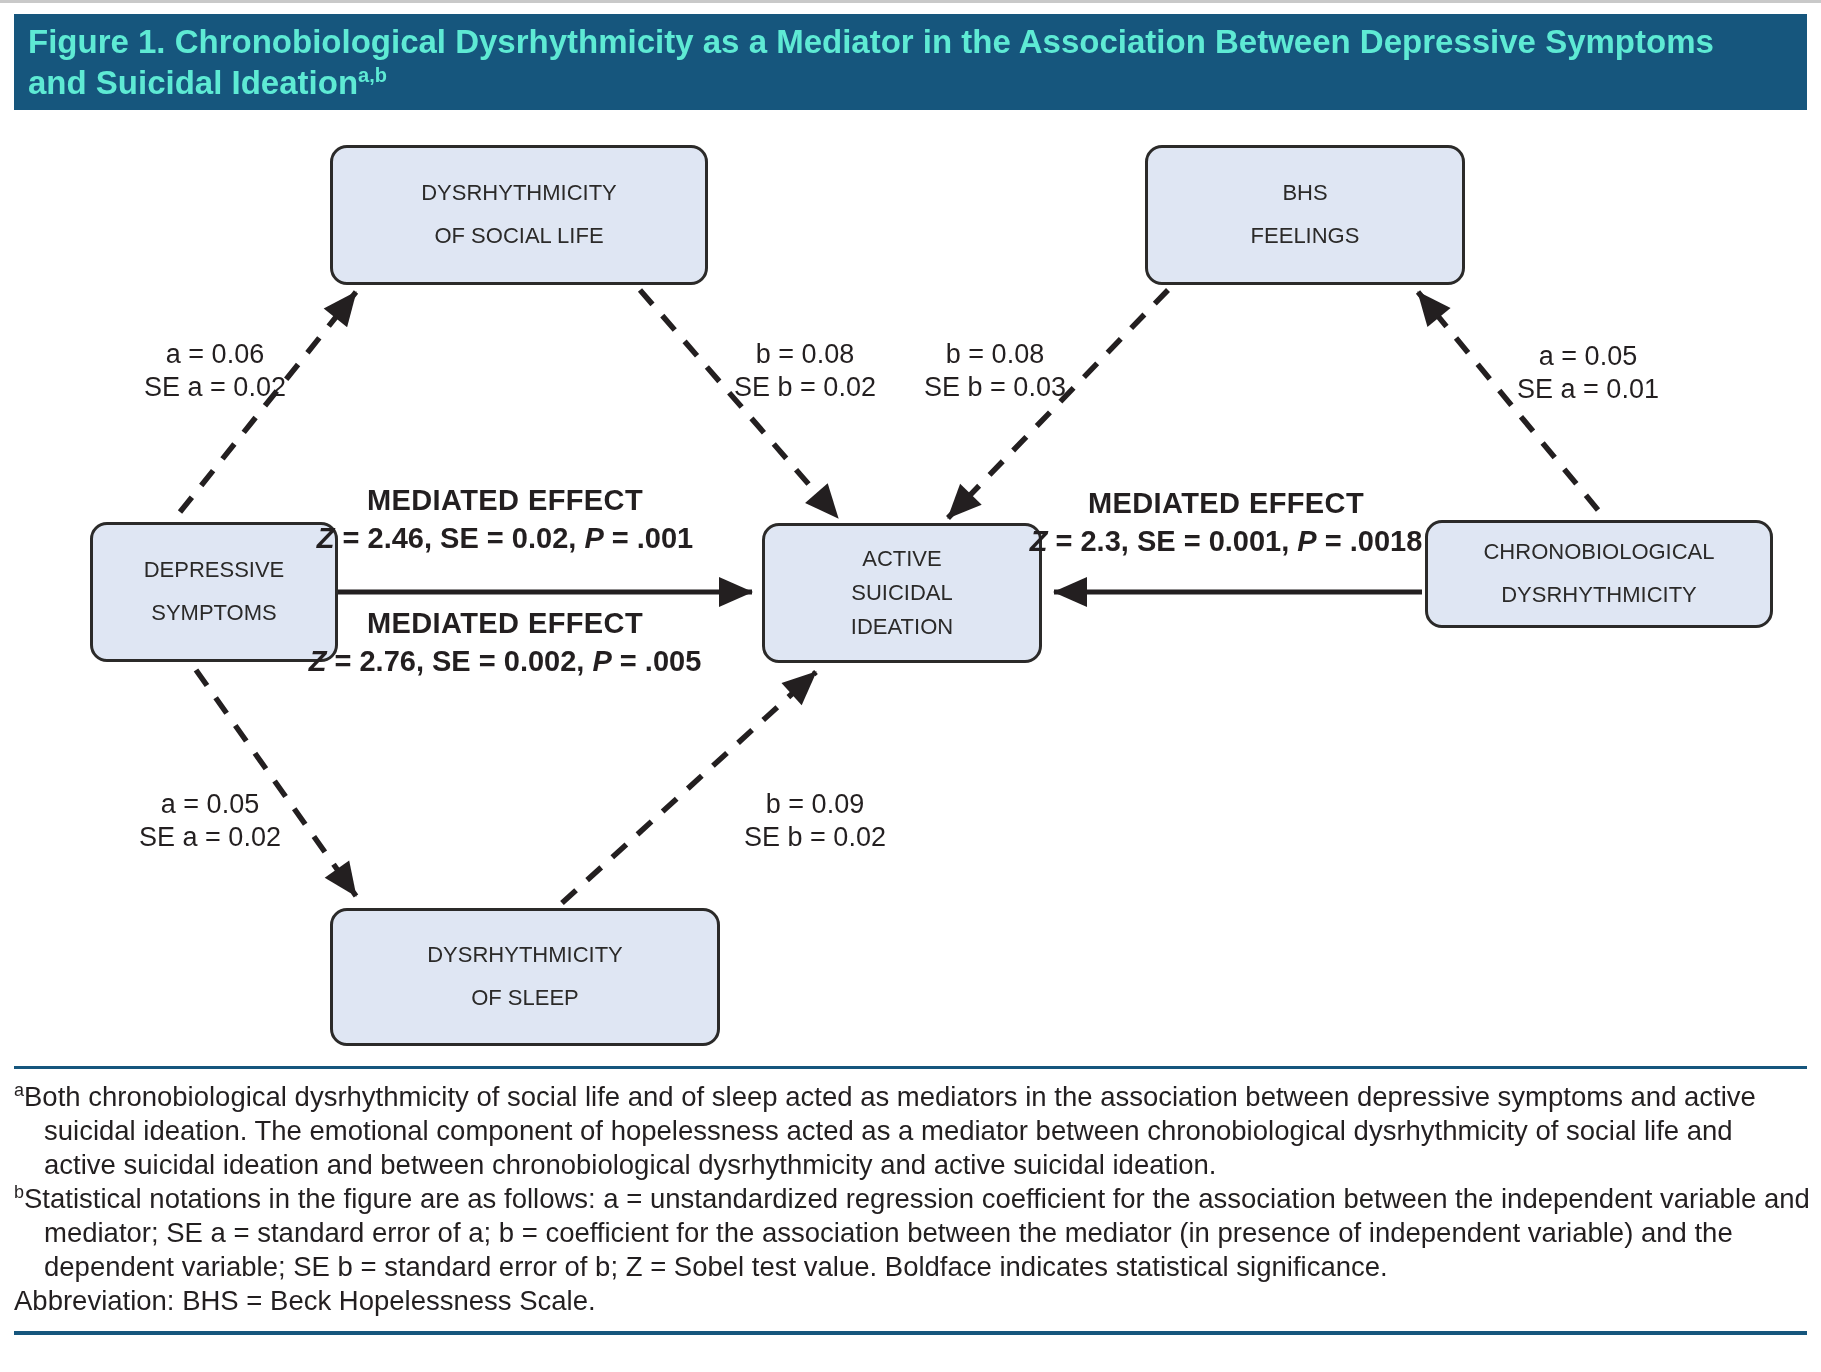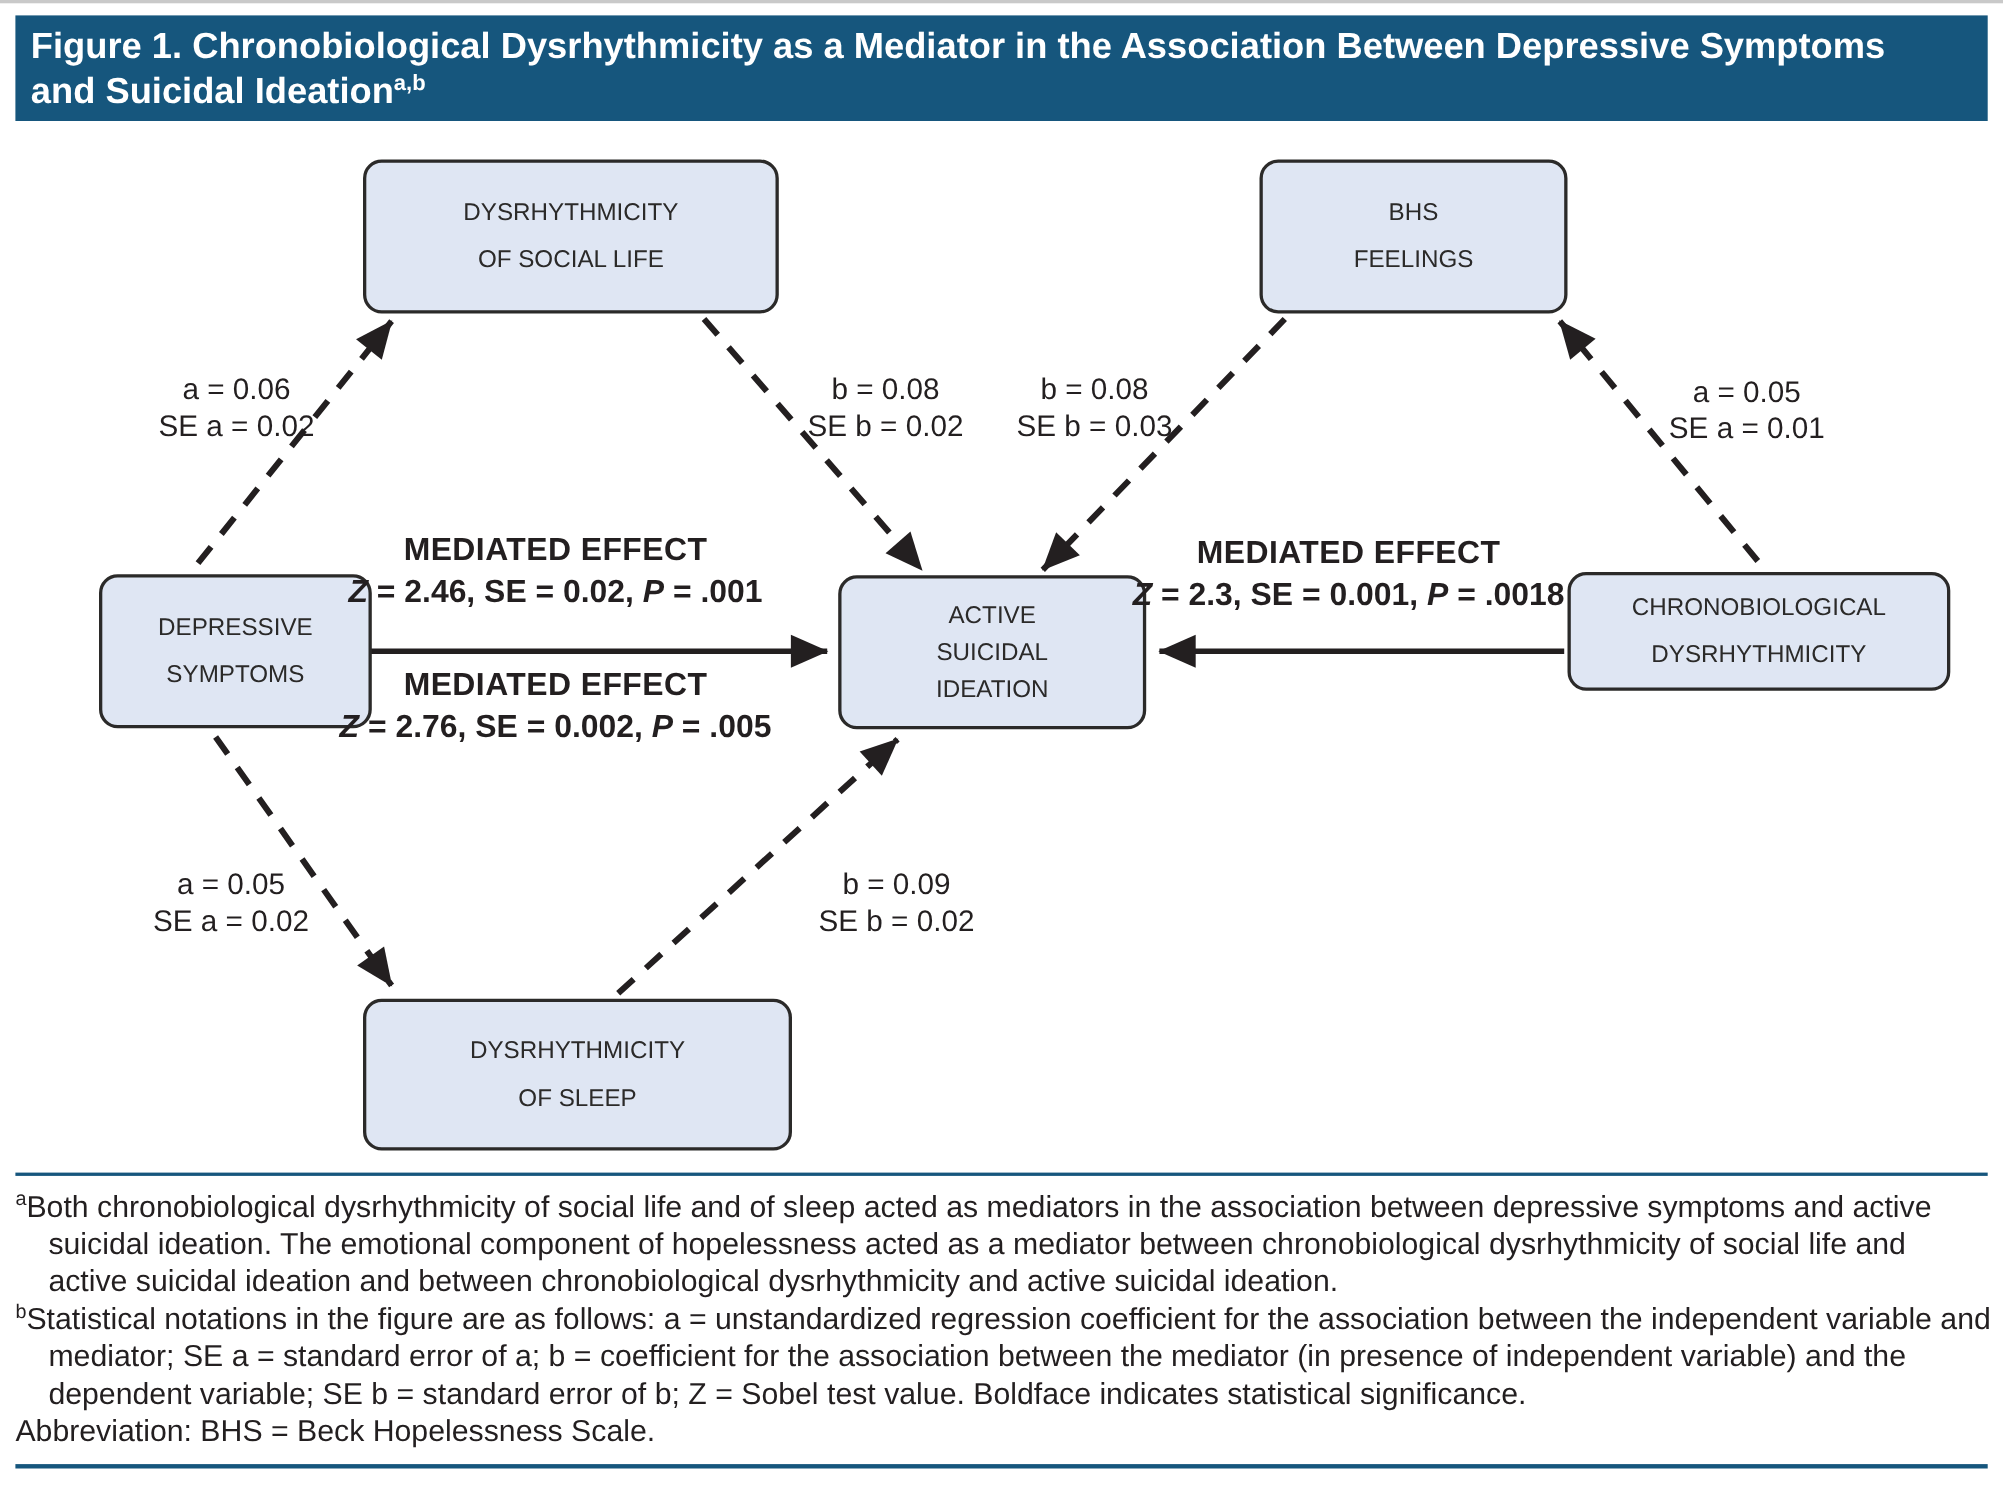--- a/index.html
+++ b/index.html
@@ -4,21 +4,21 @@
 <style>
   html,body { margin:0; padding:0; background:#ffffff; }
   .page {
     position:relative; width:1821px; height:1372px; overflow:hidden;
     background:#ffffff; color:var(--ink,#231f20);
     font-family:"Liberation Sans","DejaVu Sans",sans-serif;
   }
   .top-hairline { position:absolute; left:0; top:0; width:1821px; height:3px; background:#c9c9c9; }
   .title-bar {
     position:absolute; left:14px; top:14px; width:1793px; height:96px;
-    background:var(--header-bg,#16567d); color:#ffffff; box-sizing:border-box;
+    background:var(--header-bg,#16567d); color:#5eead4; box-sizing:border-box;
     padding:7px 10px 0 14px; font-weight:bold; font-size:33px; line-height:41px;
   }
   .title-bar sup { font-size:20px; vertical-align:super; line-height:0; }
 
   .arrows { position:absolute; left:0; top:0; pointer-events:none; }
 
   .node {
     position:absolute; box-sizing:border-box;
     background:var(--box-fill,#dfe6f3); border:3px solid var(--box-border,#2b2a29);
     border-radius:17px; display:flex; align-items:center; justify-content:center;
@@ -69,21 +69,21 @@
     <line x1="196" y1="670" x2="356" y2="896" stroke="#231f20" stroke-width="5.5" stroke-dasharray="19 15" marker-end="url(#ah)"></line>
     <line x1="562" y1="903" x2="816" y2="672" stroke="#231f20" stroke-width="5.5" stroke-dasharray="19 15" marker-end="url(#ah)"></line>
 
     <line x1="298" y1="592" x2="752" y2="592" stroke="#231f20" stroke-width="5" marker-end="url(#ah)"></line>
     <line x1="1422" y1="592" x2="1054" y2="592" stroke="#231f20" stroke-width="5" marker-end="url(#ah)"></line>
   </svg>
 
   <div class="node" style="left:330px; top:145px; width:378px; height:140px;">DYSRHYTHMICITY
 OF SOCIAL LIFE</div>
 
-  <div class="node" style="left:1145px; top:145px; width:280px; height:140px;">BHS
+  <div class="node" style="left:1145px; top:145px; width:320px; height:140px;">BHS
 FEELINGS</div>
 
   <div class="node" style="left:47px; top:522px; width:248px; height:140px;margin-left:43px;">DEPRESSIVE
 SYMPTOMS</div>
 
   <div class="node tall" style="left:762px; top:523px; width:280px; height:140px;">ACTIVE
 SUICIDAL
 IDEATION</div>
 
   <div class="node" style="left:1425px; top:520px; width:348px; height:108px;">CHRONOBIOLOGICAL

